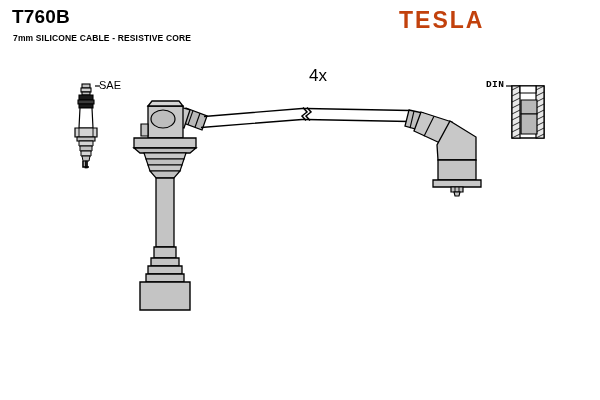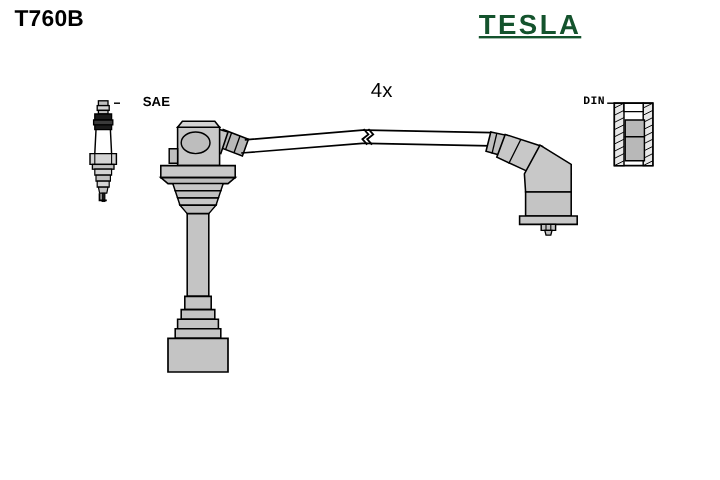--- a/index.html
+++ b/index.html
@@ -43,46 +43,44 @@
     font-family: "Liberation Sans", sans-serif;
     white-space: nowrap;
   }
   .brand-logo {
     position: absolute;
     left: 399px;
     top: 7px;
     font-size: 23px;
     font-weight: bold;
     letter-spacing: 2.0px;
-    color: #14532d;
-    font-family: "Liberation Sans", sans-serif;
-    white-space: nowrap;
-    text-decoration: underline;
+    color: #c2410c;
+    font-family: "Liberation Sans", sans-serif;
+    white-space: nowrap;
   }
   .qty-label {
     position: absolute;
     left: 293px;
     top: 66px;
     font-size: 17px;
     font-weight: normal;
     color: #000000;
     font-family: "Liberation Sans", sans-serif;
     white-space: nowrap;
     margin-left: 16px;
   }
   .callout-sae {
     position: absolute;
     left: 99px;
     top: 79px;
     font-size: 11px;
-    font-weight: bold;
-    color: #000000;
-    font-family: "Liberation Sans", sans-serif;
-    white-space: nowrap;
-    margin-left: 20px;
+    font-weight: normal;
+    color: #000000;
+    font-family: "Liberation Sans", sans-serif;
+    white-space: nowrap;
   }
   .callout-din {
     position: absolute;
     left: 486px;
     top: 79px;
     font-size: 9.5px;
     font-weight: bold;
     letter-spacing: 0.4px;
     color: #000000;
     font-family: Liberation Mono, monospace;
@@ -95,20 +93,21 @@
     height: 400px;
   }
 </style>
 </head>
 <body>
 
 <div id="sheet">
 
   <div class="part-number">T760B</div>
 
+  <div class="part-desc">7mm SILICONE CABLE - RESISTIVE CORE</div>
 
   <div class="brand-logo">TESLA</div>
 
   <div class="qty-label">4x</div>
 
   <div class="callout-sae">SAE</div>
 
   <div class="callout-din">DIN</div>
 
   <svg class="artwork" viewBox="0 0 600 400">

